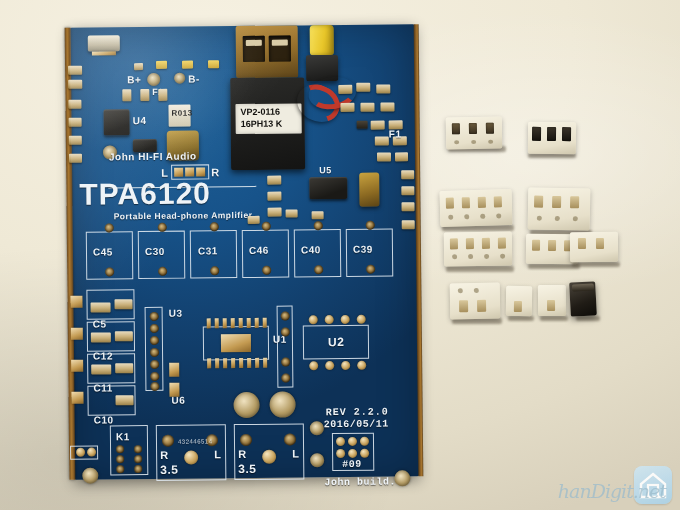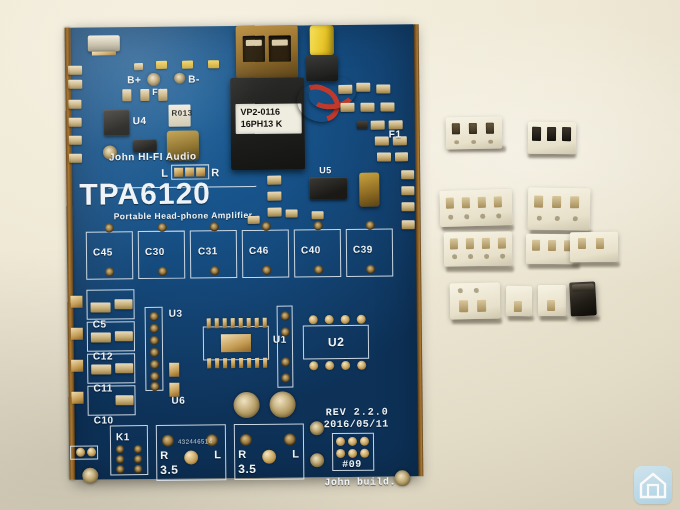--- a/index.html
+++ b/index.html
@@ -471,14 +471,15 @@
     <div style="position:absolute;left:572px;top:284px;width:22px;height:7px;background:linear-gradient(180deg,#6d6454,#2b261c);border-radius:2px;transform:rotate(-3deg);"></div>
   </div>
 
   <div id="wm">
     <div class="logo">
       <svg width="30" height="30" viewBox="0 0 30 30" aria-hidden="true">
         <path d="M15 4 L27 14 L27 27 L3 27 L3 14 Z" fill="none" stroke="#ffffff" stroke-width="2.4"></path>
         <rect x="10" y="15" width="10" height="12" fill="none" stroke="#ffffff" stroke-width="2.2"></rect>
       </svg>
     </div>
+    <div class="net">hanDigit.net</div>
   </div>
 </div>
 
 </body></html>

